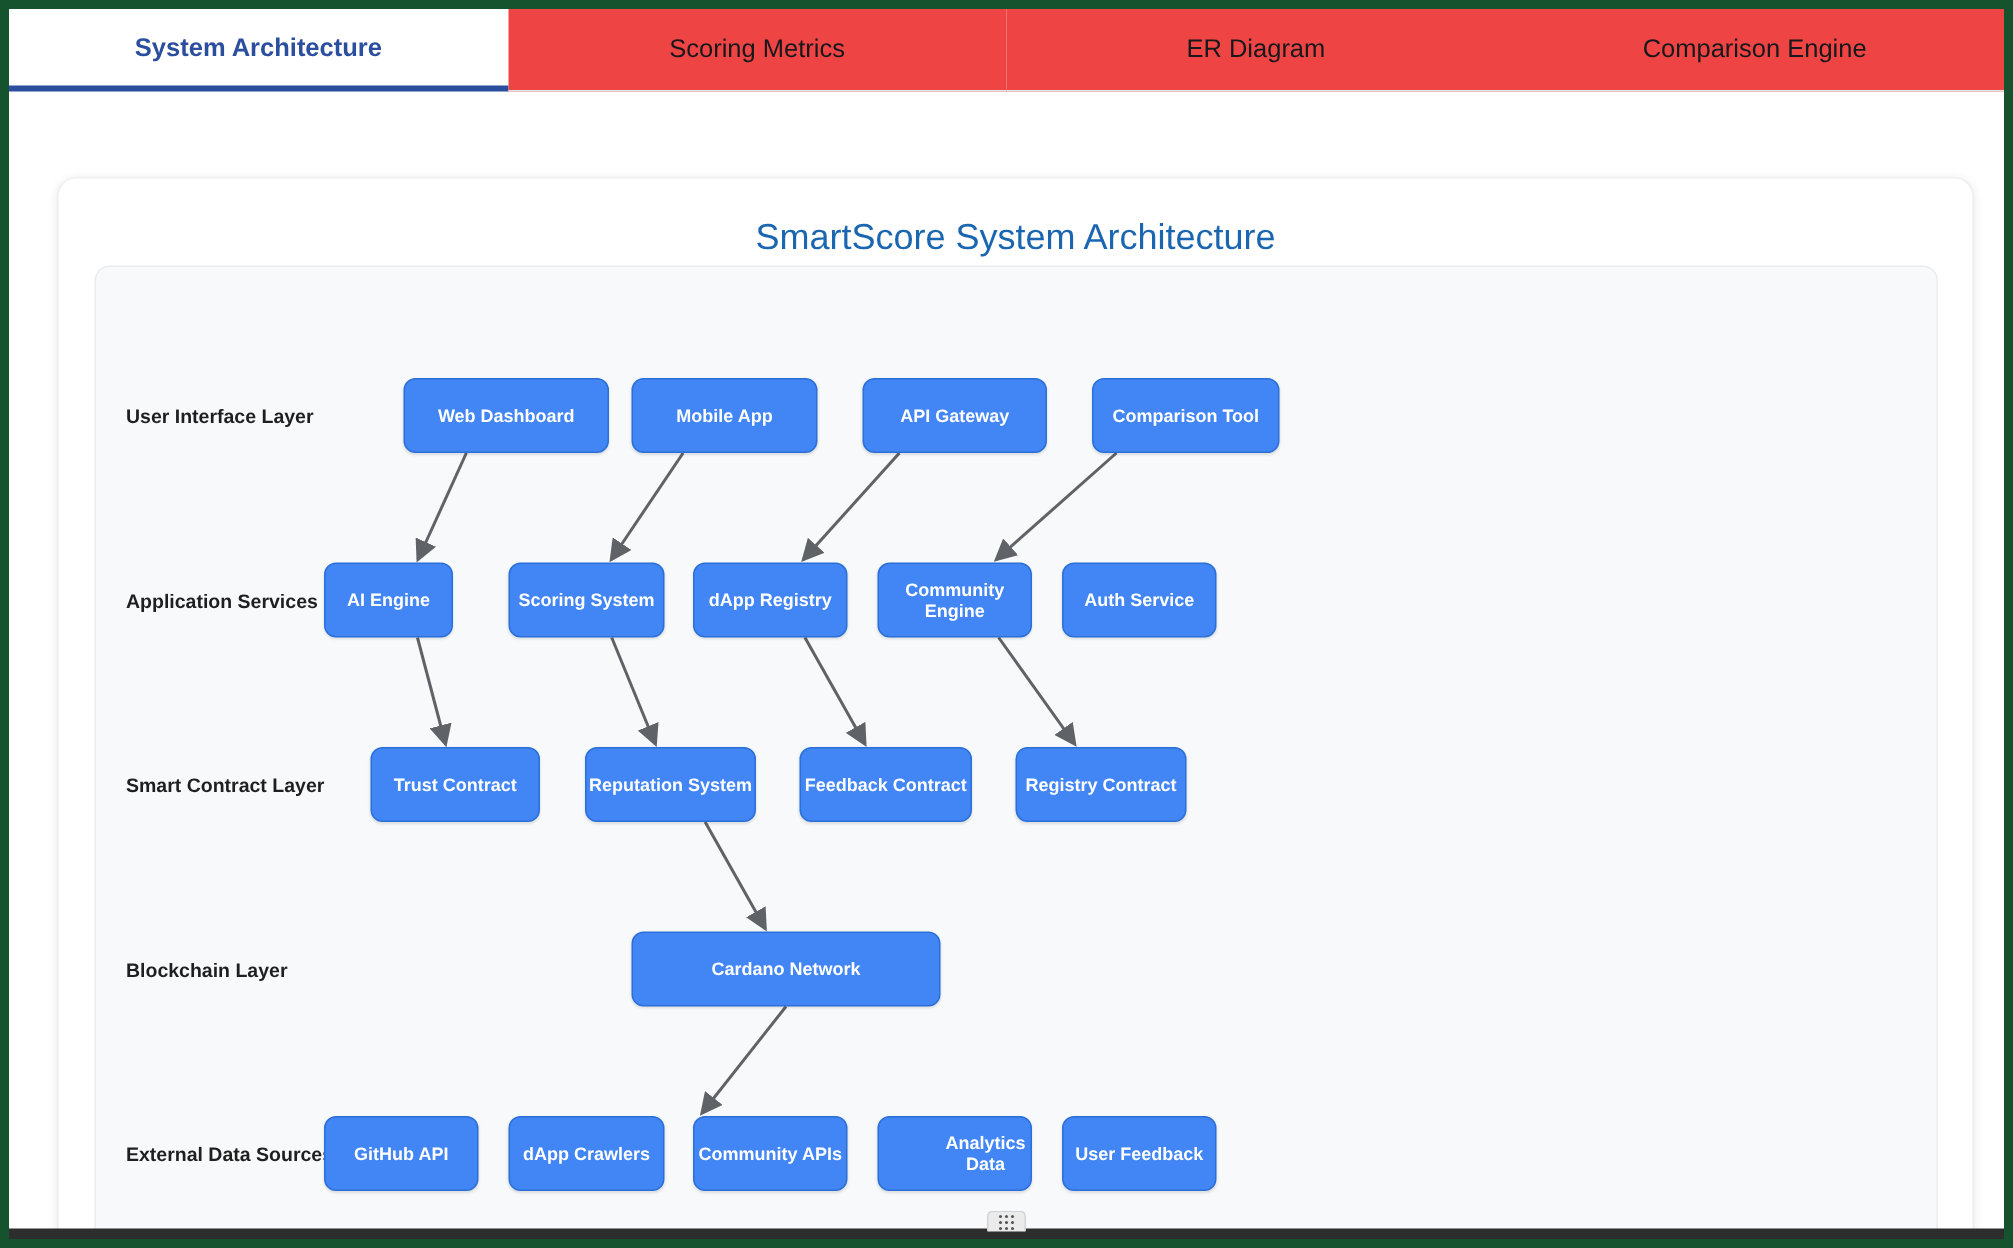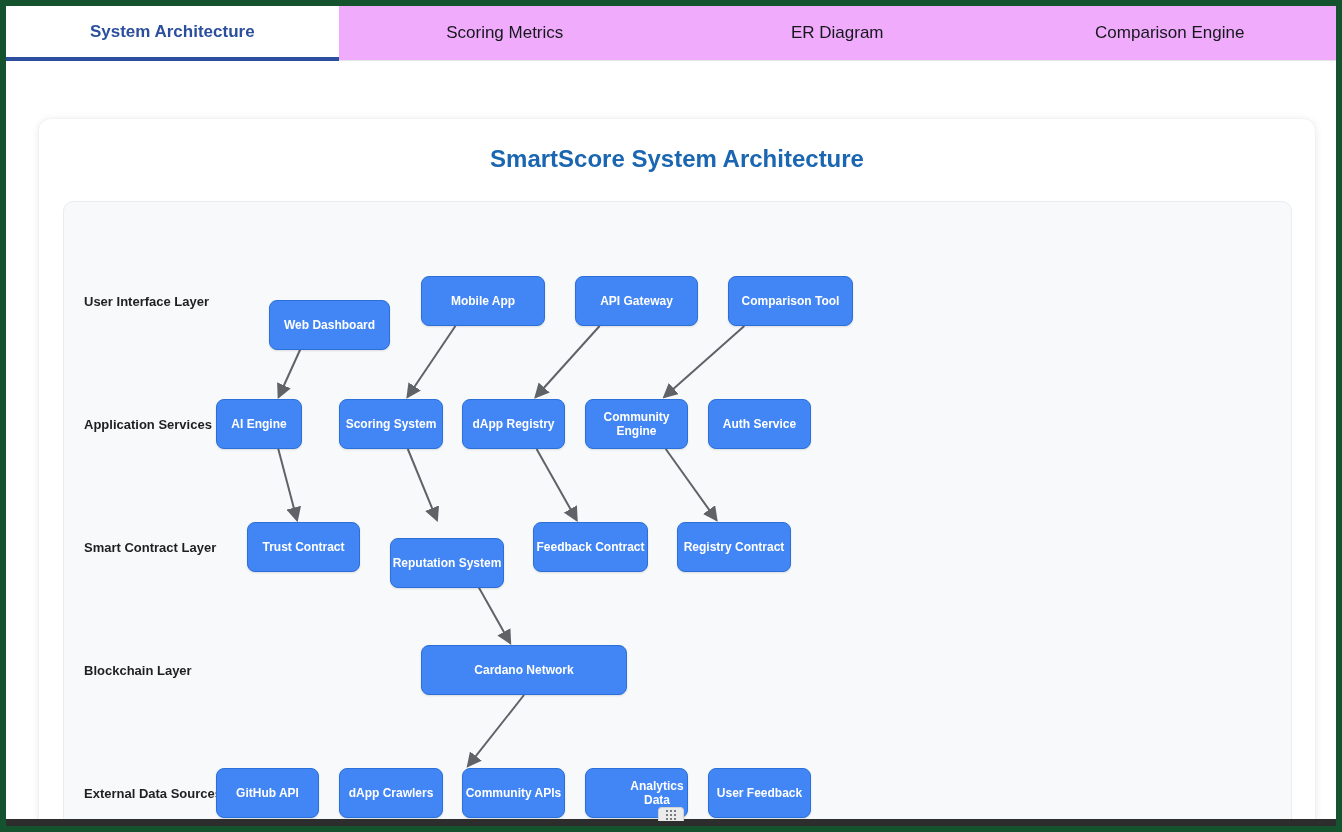--- a/index.html
+++ b/index.html
@@ -19,21 +19,21 @@
     display: flex;
     height: 55px;
     width: 100%;
     border-bottom: 1px solid #e3e6e9;
   }
   .tab {
     flex: 1 1 0;
     display: flex; align-items: center; justify-content: center;
     font-size: 17px;
     color: #16181b;
-    background: #f0abfc;
+    background: #ef4444;
     border-bottom: 1px solid #e3e6e9;
     cursor: pointer;
     margin-bottom: -1px;
   }
   .tab.active {
     background: #ffffff;
     color: #2b4f9e;
     font-weight: bold;
     border-bottom: 4px solid #2b4f9e;
   }
@@ -45,23 +45,23 @@
     left: 33px; top: 58px;
     width: 1276px; height: 760px;
     background: #ffffff;
     border-radius: 12px;
     box-shadow: 0 1px 8px rgba(0,0,0,0.10), 0 0 2px rgba(0,0,0,0.06);
     padding-top: 26px;
   }
   .page-title {
     text-align: center;
     font-size: 24px;
-    font-weight: bold;
+    font-weight: normal;
     color: var(--title-color, #1a66b0);
-    margin-bottom: 28px;
+    margin-bottom: 4px;
   }
 
   
   .panel {
     position: relative;
     margin-left: 24px;
     width: 1229px; height: 660px;
     background: #f8f9fb;
     border: 1px solid #eaecef;
     border-radius: 10px;
@@ -150,31 +150,31 @@
             <line x1="472.6" y1="247" x2="512.64" y2="318" stroke="#5f6368" stroke-width="2" marker-end="url(#arrow)"></line>
             <line x1="601.75" y1="247" x2="652.45" y2="318" stroke="#5f6368" stroke-width="2" marker-end="url(#arrow)"></line>
             <line x1="406.1" y1="370" x2="446.14" y2="441" stroke="#5f6368" stroke-width="2" marker-end="url(#arrow)"></line>
             <line x1="460" y1="493" x2="404" y2="564" stroke="#5f6368" stroke-width="2" marker-end="url(#arrow)"></line>
           </svg>
           <div class="layer-label" style="top: 74px; color: rgb(31, 31, 31);">User Interface Layer</div>
           <div class="layer-label" style="top: 197px; color: rgb(31, 31, 31);">Application Services</div>
           <div class="layer-label" style="top: 320px; color: rgb(31, 31, 31);">Smart Contract Layer</div>
           <div class="layer-label" style="top: 443px; color: rgb(31, 31, 31);">Blockchain Layer</div>
           <div class="layer-label" style="top: 566px; color: rgb(31, 31, 31);">External Data Sources</div>
-          <div class="node" style="left: 205px; top: 74px; width: 121px; height: 50px; margin-top: 24px;">Web Dashboard</div>
+          <div class="node" style="left: 205px; top: 74px; width: 137px; height: 50px;">Web Dashboard</div>
           <div class="node" style="left: 357px; top: 74px; width: 124px; height: 50px;">Mobile App</div>
           <div class="node" style="left: 511px; top: 74px; width: 123px; height: 50px;">API Gateway</div>
           <div class="node" style="left: 664px; top: 74px; width: 125px; height: 50px;">Comparison Tool</div>
           <div class="node" style="left: 152px; top: 197px; width: 86px; height: 50px;">AI Engine</div>
           <div class="node" style="left: 275px; top: 197px; width: 104px; height: 50px;">Scoring System</div>
           <div class="node" style="left: 398px; top: 197px; width: 103px; height: 50px;">dApp Registry</div>
           <div class="node" style="left: 521px; top: 197px; width: 103px; height: 50px;">Community Engine</div>
           <div class="node" style="left: 644px; top: 197px; width: 103px; height: 50px;">Auth Service</div>
           <div class="node" style="left: 183px; top: 320px; width: 113px; height: 50px;">Trust Contract</div>
-          <div class="node" style="left: 326px; top: 320px; width: 114px; height: 50px; margin-top: 16px;">Reputation System</div>
+          <div class="node" style="left: 326px; top: 320px; width: 114px; height: 50px;">Reputation System</div>
           <div class="node" style="left: 469px; top: 320px; width: 115px; height: 50px;">Feedback Contract</div>
           <div class="node" style="left: 357px; top: 443px; width: 206px; height: 50px;">Cardano Network</div>
           <div class="node" style="left: 613px; top: 320px; width: 114px; height: 50px;">Registry Contract</div>
           <div class="node" style="left: 152px; top: 566px; width: 103px; height: 50px;">GitHub API</div>
           <div class="node" style="left: 275px; top: 566px; width: 104px; height: 50px;">dApp Crawlers</div>
           <div class="node" style="left: 398px; top: 566px; width: 103px; height: 50px;">Community APIs</div>
           <div class="node" style="left: 521px; top: 566px; width: 103px; height: 50px; padding-left: 41px;">Analytics Data</div>
           <div class="node" style="left: 644px; top: 566px; width: 103px; height: 50px;">User Feedback</div>
         </div>
     </div>

